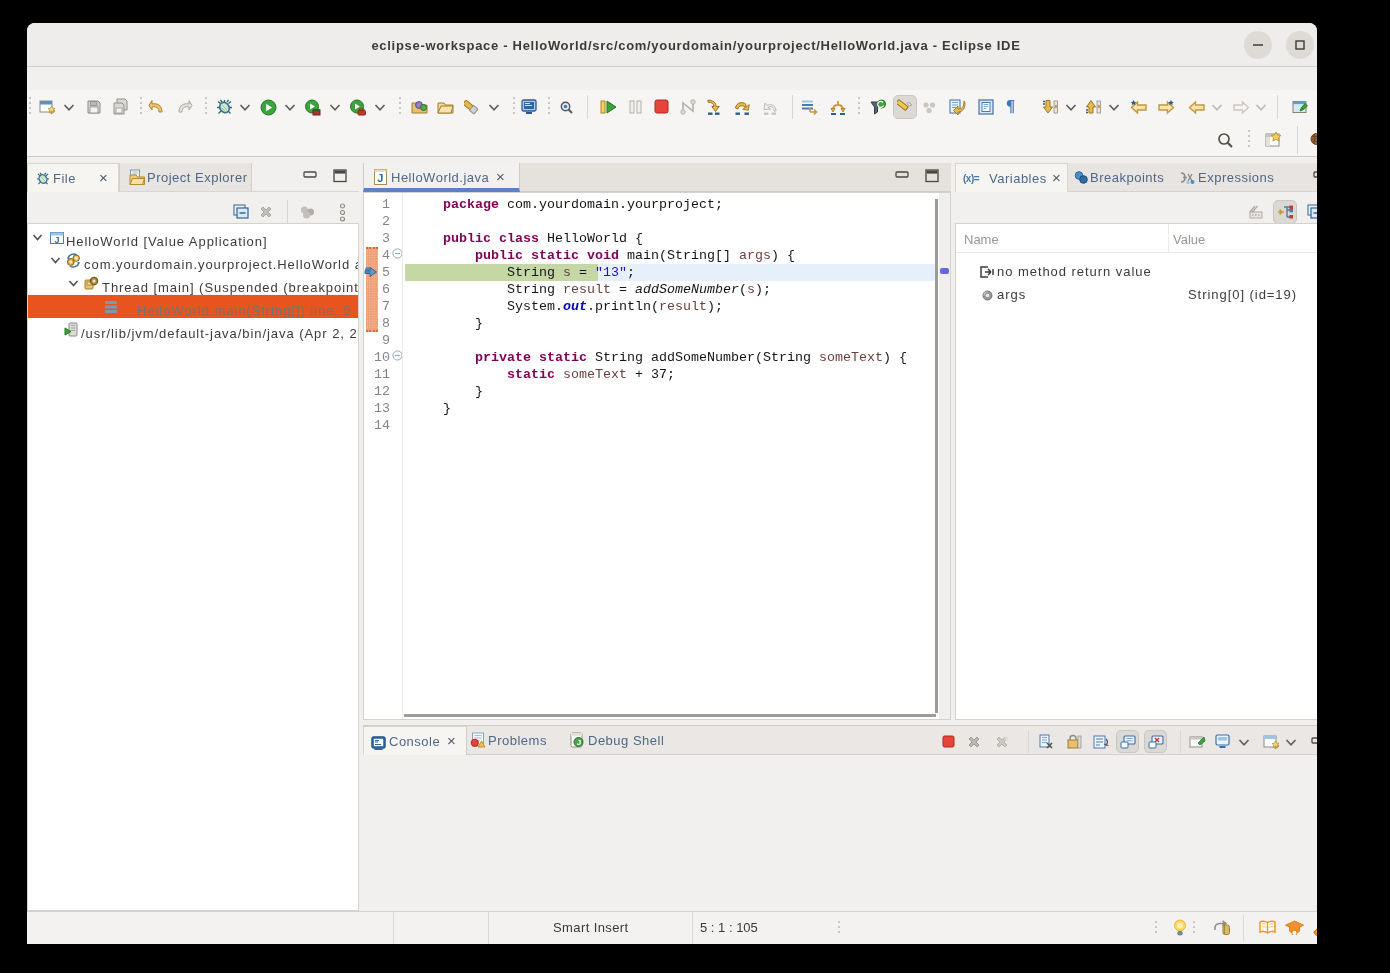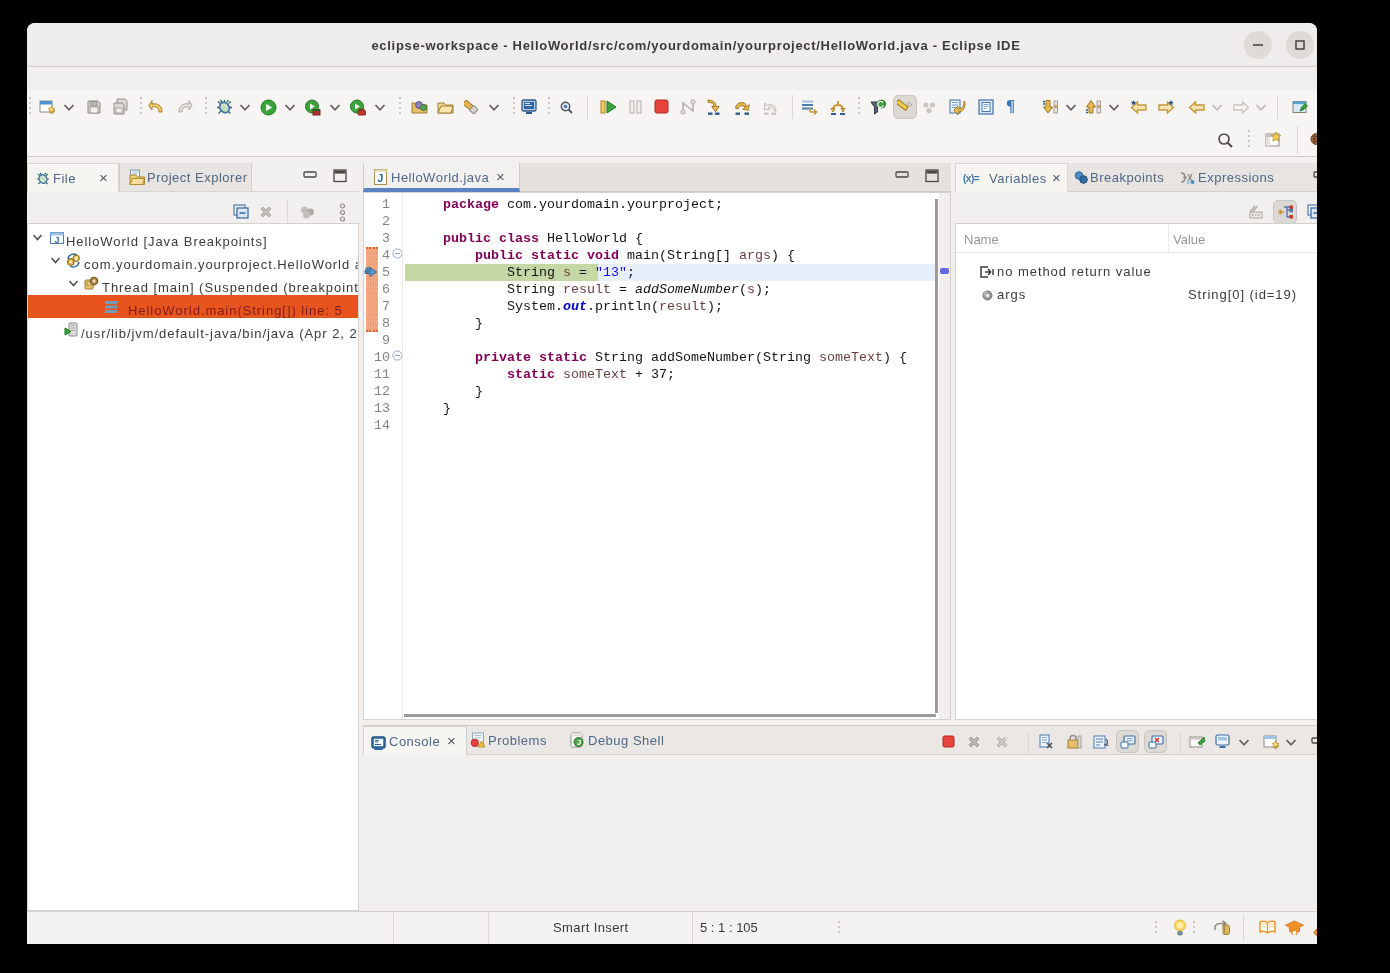--- a/index.html
+++ b/index.html
@@ -346,25 +346,25 @@
       <circle cx="11.5" cy="7" r="3.5" fill="#b1ada8"></circle>
       <circle cx="7.5" cy="10" r="3.5" fill="#c3bfba"></circle>
     </svg>
   <svg class="icon" style="left:311px; top:180px;" width="9" height="19">
       <circle cx="4.5" cy="3" r="2" fill="none" stroke="#8f8b86" stroke-width="1.2"></circle>
       <circle cx="4.5" cy="9.5" r="2" fill="none" stroke="#8f8b86" stroke-width="1.2"></circle>
       <circle cx="4.5" cy="16" r="2" fill="none" stroke="#8f8b86" stroke-width="1.2"></circle>
     </svg>
 
   <div class="white abs" style="left:0px; top:200px; width:332px; height:688px; overflow:hidden;">
-    <div class="tx" style="left:38px; top:10px;">HelloWorld [Java Breakpoints]</div>
+    <div class="tx" style="left:38px; top:10px;">HelloWorld [Value Application]</div>
     <div class="tx" style="left:56px; top:33px;">com.yourdomain.yourproject.HelloWorld at localhost:38609</div>
     <div class="tx" style="left:74px; top:56px;">Thread [main] (Suspended (breakpoint at line 5 in HelloWorld))</div>
     <div class="abs" style="left:0px; top:71px; width:330px; height:23px; background:#e8541d;"></div>
-    <div class="tx" style="left:100px; top:79px; color:#7f1d1d;">HelloWorld.main(String[]) line: 5</div>
+    <div class="tx" style="left:109px; top:79px; color:#737373;">HelloWorld.main(String[]) line: 5</div>
     <div class="tx" style="left:53px; top:102px;">/usr/lib/jvm/default-java/bin/java (Apr 2, 2024, 6:40:02 PM)</div>
     <svg class="abs" style="left:4px; top:9px;" width="11" height="9">
         <path d="M1.5 2 L5.5 6.5 L9.5 2" fill="none" stroke="#55514d" stroke-width="1.6"></path>
       </svg>
     <svg class="abs" style="left:22px; top:7px;" width="14" height="14">
         <rect x="0.5" y="1.5" width="13" height="11" fill="#fff" stroke="#4d7ab0"></rect>
         <rect x="0.5" y="1.5" width="13" height="3" fill="#9fc3e4"></rect>
         <text x="4.5" y="11.5" font-size="9" font-weight="bold" fill="#2d6da8" font-family="Liberation Sans">J</text>
       </svg>
     <svg class="abs" style="left:22px; top:32px;" width="11" height="9">

